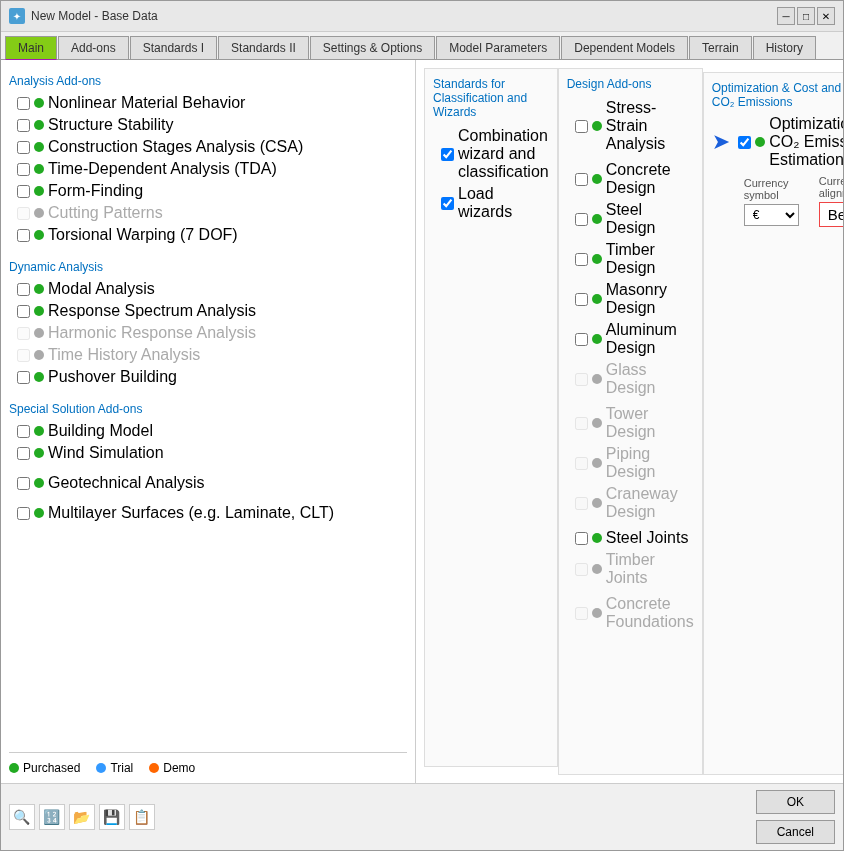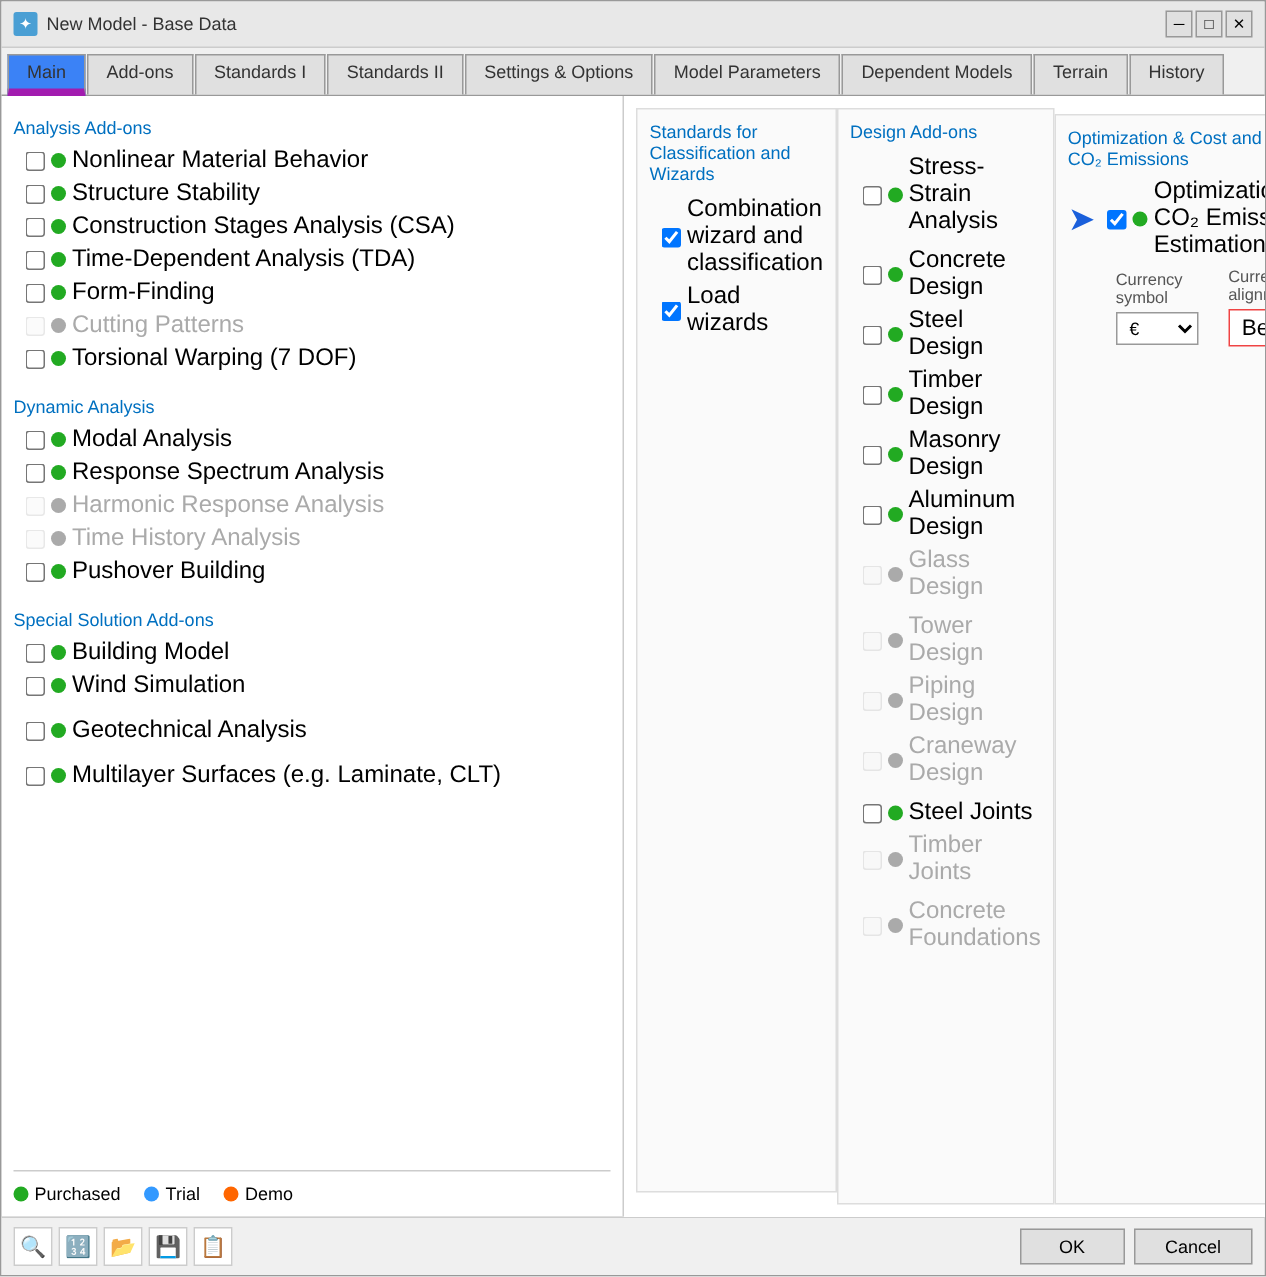--- a/index.html
+++ b/index.html
@@ -9,21 +9,21 @@
 
     .title-bar { background: #e8e8e8; padding: 6px 8px; display: flex; align-items: center; justify-content: space-between; border-bottom: 1px solid #ccc; }
     .title-bar-left { display: flex; align-items: center; gap: 6px; }
     .title-bar-icon { width: 16px; height: 16px; background: #4a9fd4; border-radius: 2px; display: flex; align-items: center; justify-content: center; font-size: 10px; color: white; }
     .title-bar-text { font-size: 12px; color: #333; }
     .title-bar-controls { display: flex; gap: 2px; }
     .title-btn { width: 18px; height: 18px; border: 1px solid #999; background: #e0e0e0; cursor: pointer; font-size: 10px; display: flex; align-items: center; justify-content: center; }
 
     .tabs { display: flex; background: #f0f0f0; border-bottom: 1px solid #999; padding: 4px 4px 0; gap: 1px; }
     .tab { padding: 4px 12px; border: 1px solid #999; border-bottom: none; background: #e0e0e0; cursor: pointer; font-size: 12px; color: #333; }
-    .tab.active { background: #3b82f6; border-bottom: 5px solid #a21caf; margin-bottom: -1px; z-index: 1; }
+    .tab.active { background: #84cc16; border-bottom: 1px solid #a21caf; margin-bottom: -1px; z-index: 1; }
 
     .content { display: flex; flex: 1; overflow: hidden; }
 
     .left-panel { width: 415px; border-right: 1px solid #ccc; padding: 8px; background: white; overflow-y: auto; display: flex; flex-direction: column; }
     .right-panel { flex: 1; padding: 8px; background: white; overflow-y: auto; display: flex; flex-direction: row; }
 
     .section-title { color: #0070c0; font-size: 12px; font-weight: normal; margin: 6px 0 4px 0; }
 
     .check-item { display: flex; align-items: center; gap: 4px; padding: 2px 0 2px 8px; }
     .check-item.disabled { color: #aaa; }
@@ -37,21 +37,21 @@
     .check-item.disabled input[type="checkbox"] { opacity: 0.5; }
     .check-item.disabled .check-label { color: #aaa; }
     .check-label { font-size: 16px; }
 
     .separator { height: 8px; }
     .legend-item { display: flex; align-items: center; gap: 4px; font-size: 12px; }
 
     .footer { padding: 6px 8px; background: #f0f0f0; border-top: 1px solid #ccc; display: flex; align-items: center; justify-content: space-between; }
     .footer-tools { display: flex; gap: 4px; }
     .tool-btn { width: 26px; height: 26px; border: 1px solid #ccc; background: white; display: flex; align-items: center; justify-content: center; cursor: pointer; font-size: 14px; }
-    .footer-buttons { display: flex; gap: 6px; }
+    .footer-buttons { display: flex; gap: 6px; flex-direction: column; }
     .dialog-btn { padding: 4px 20px; border: 1px solid #999; background: #e0e0e0; cursor: pointer; font-size: 12px; min-width: 70px; }
     .dialog-btn.primary { background: #e0e0e0; }
     .right-section-title { color: #0070c0; font-size: 12px; margin-bottom: 6px; }
 
     .currency-row { display: flex; gap: 20px; margin-top: 6px; margin-left: 32px; align-items: center; }
     .currency-group { display: flex; flex-direction: column; gap: 3px; }
     .currency-label { font-size: 11px; color: #555; }
 
     .optimization-section { border: 1px solid #ddd; padding: 8px; margin-top: 4px; background: #fafafa; }
     .opt-title { color: #0070c0; font-size: 12px; margin-bottom: 6px; }

